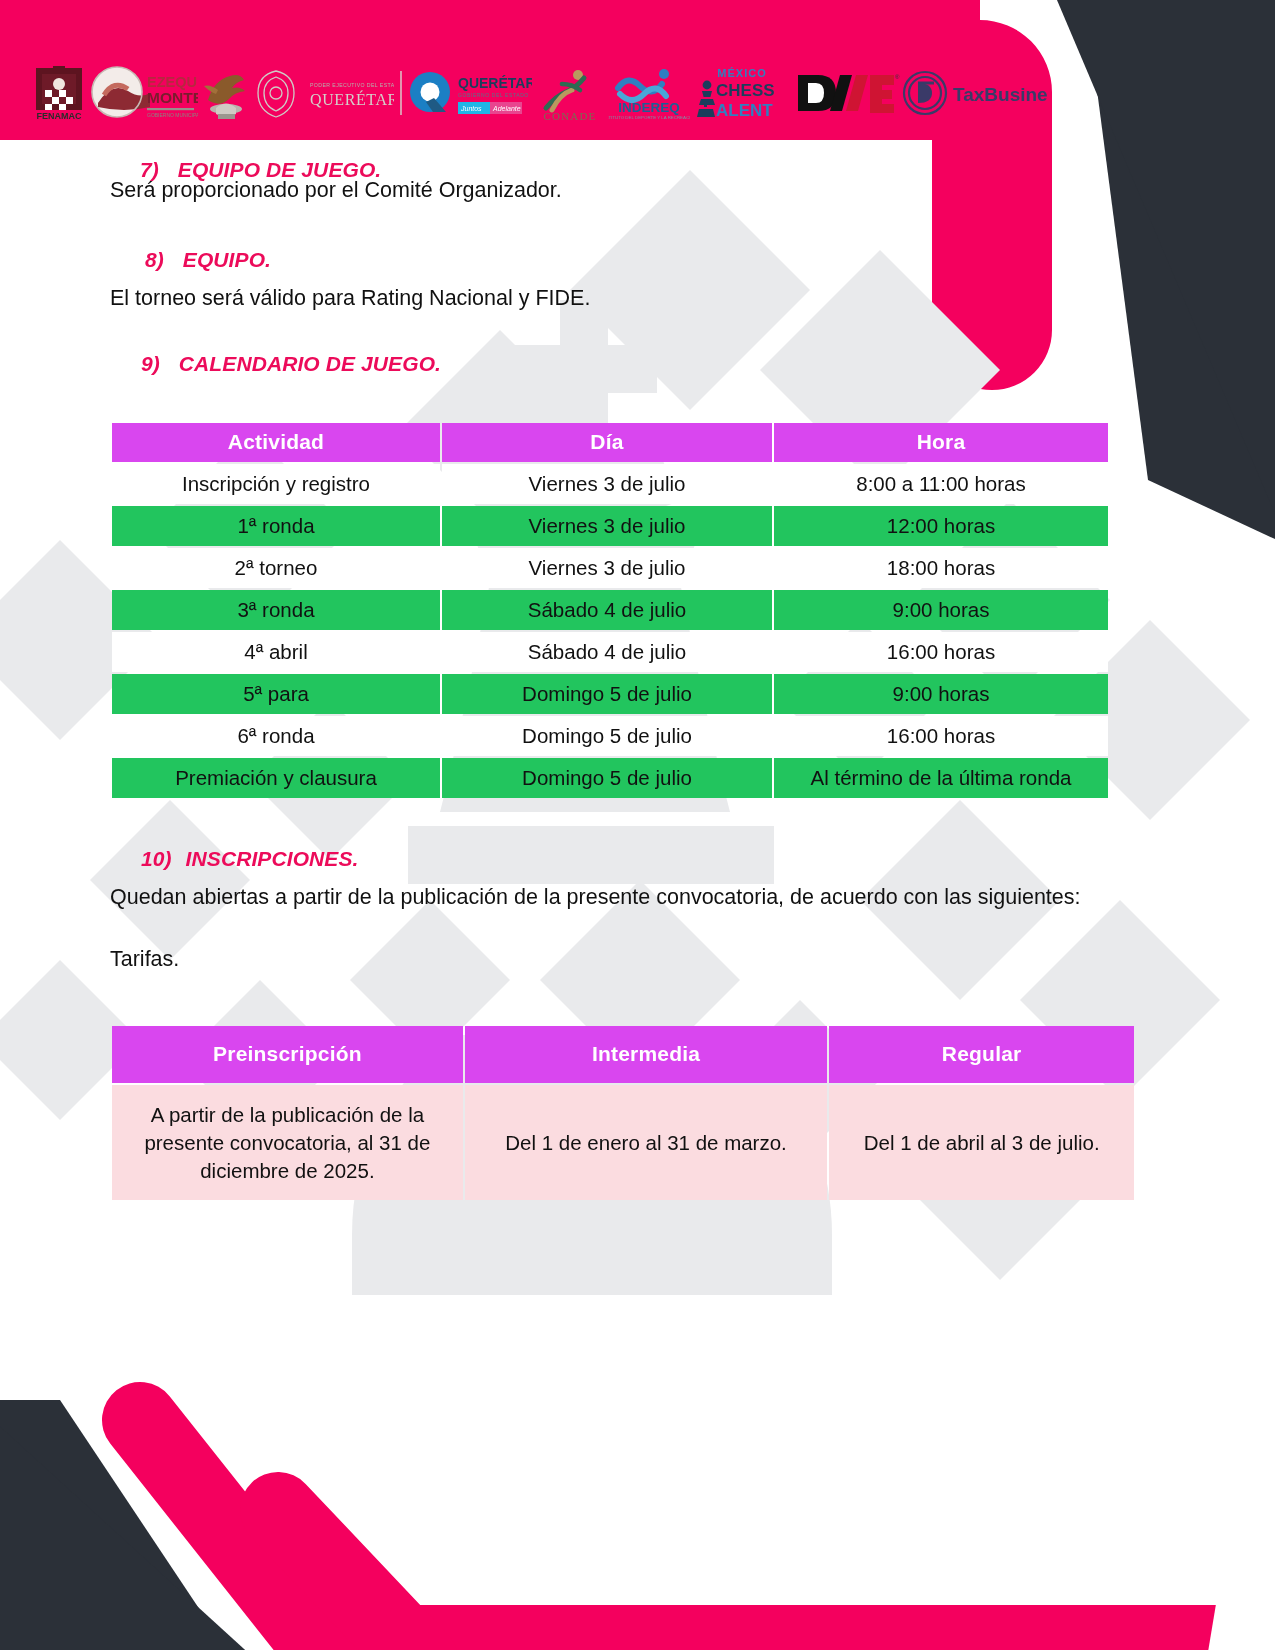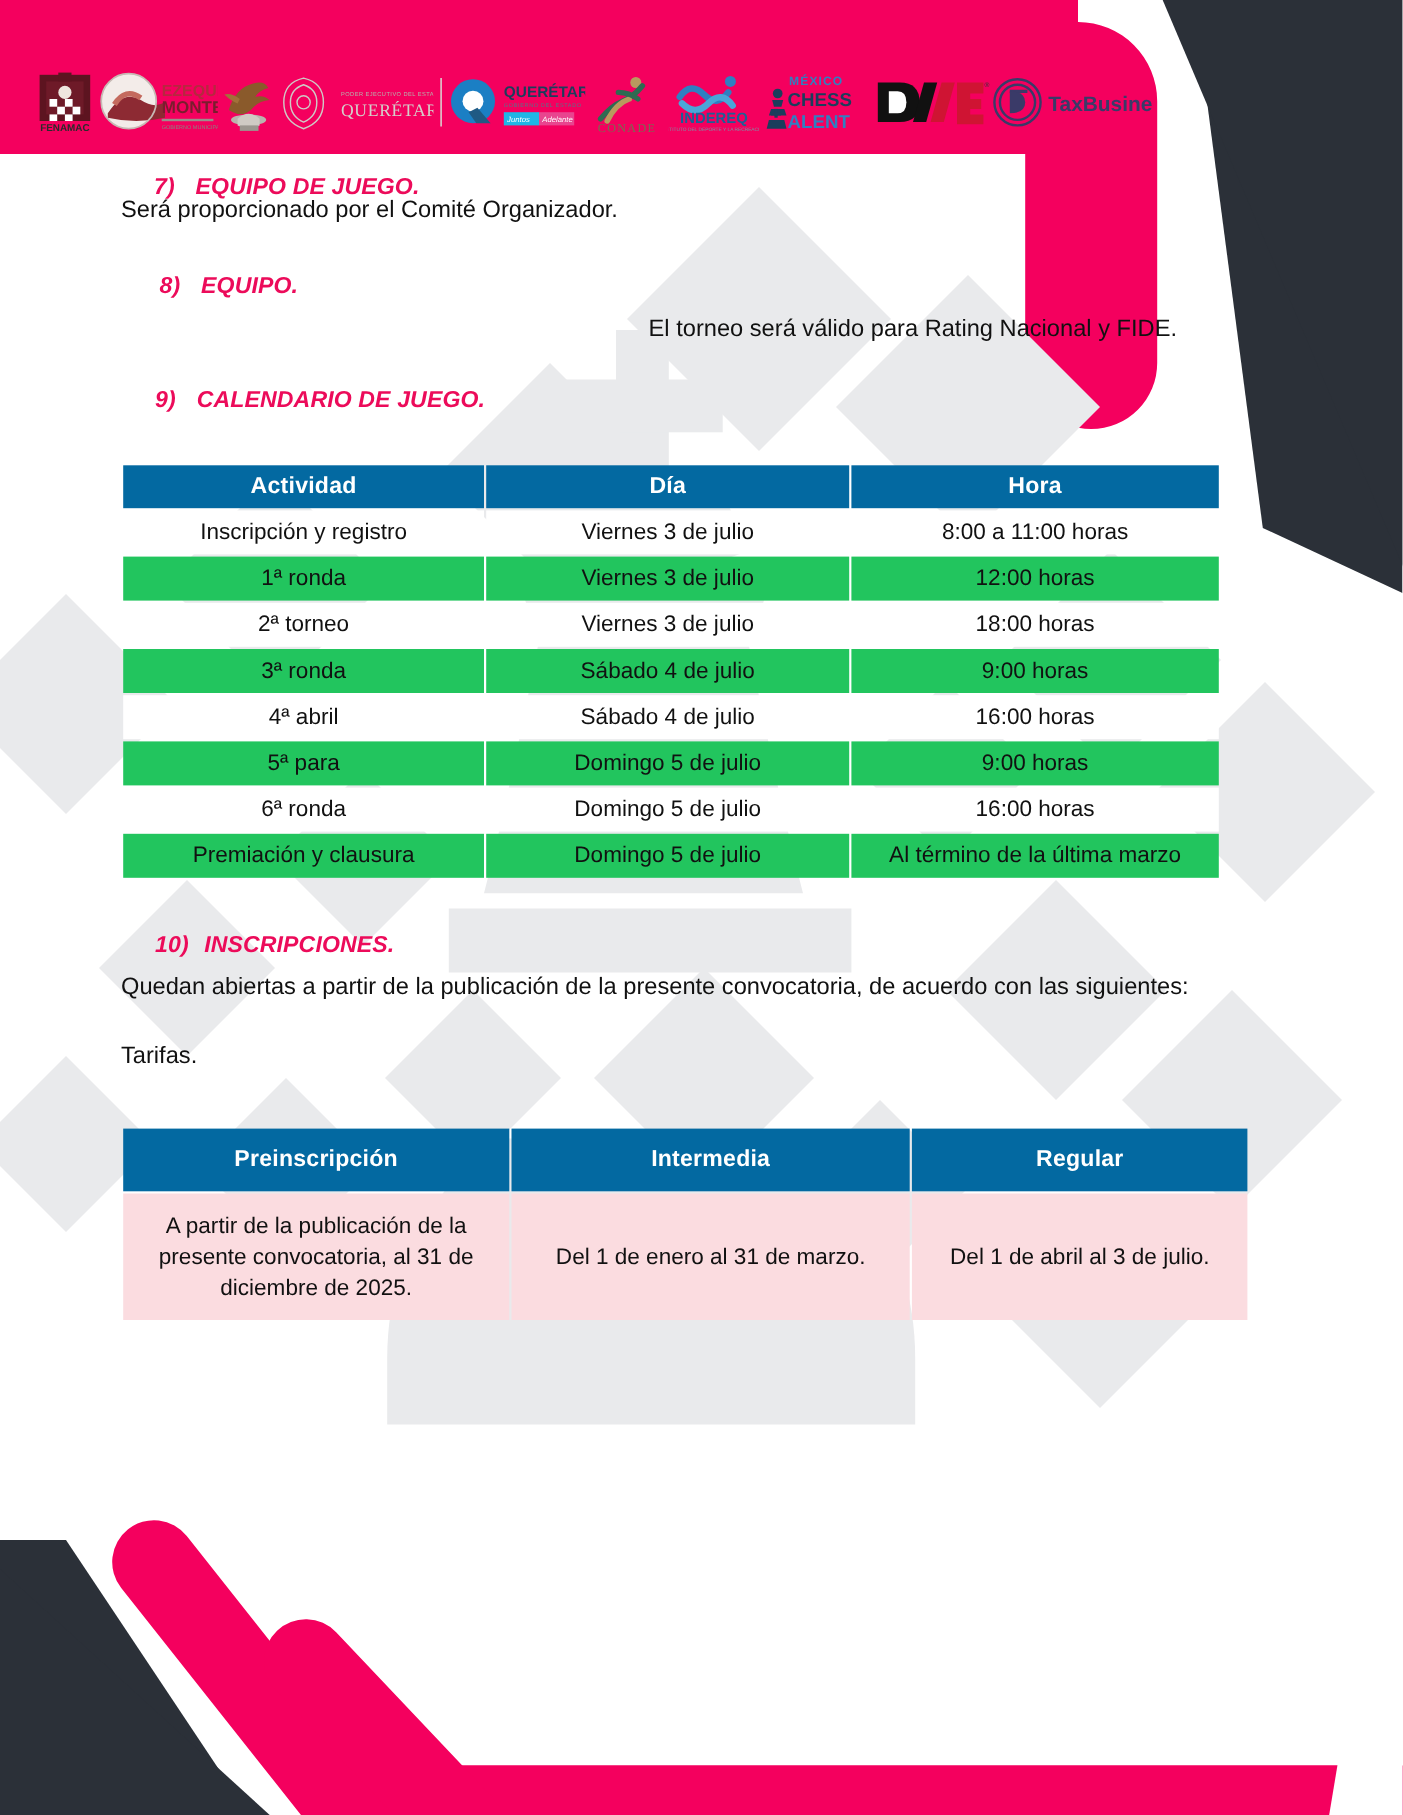--- a/index.html
+++ b/index.html
@@ -87,21 +87,21 @@
 
   
   table.doc-table {
     position: absolute;
     border-collapse: separate;
     border-spacing: 2px 2px;
     font-size: 20.5px;
     color: #111111;
   }
   table.doc-table th {
-    background: #0369a1;
+    background: #d946ef;
     color: #ffffff;
     font-weight: bold;
     text-align: center;
     padding: 7px 4px 8px;
     font-size: 21px;
     letter-spacing: .2px;
   }
   table.doc-table td {
     text-align: center;
     padding: 8px 6px;
@@ -354,21 +354,21 @@
     <div class="section-head" style="left:140px; top:158px;font-style:italic;">
       <span class="num">7)</span>
       <span class="ttl">EQUIPO DE JUEGO.</span>
     </div>
     <div class="body-text" style="left:110px; top:175px; width:960px;">Será proporcionado por el Comité Organizador.</div>
 
     <div class="section-head" style="left:145px; top:248px;">
       <span class="num">8)</span>
       <span class="ttl">EQUIPO.</span>
     </div>
-    <div class="body-text" style="left:110px; top:283px; width:960px;text-align:right;">El torneo será válido para Rating Nacional y FIDE.</div>
+    <div class="body-text" style="left:110px; top:283px; width:960px;">El torneo será válido para Rating Nacional y FIDE.</div>
 
     <div class="section-head" style="left:141px; top:352px;">
       <span class="num">9)</span>
       <span class="ttl">CALENDARIO DE JUEGO.</span>
     </div>
 
     <table class="doc-table" id="calendar-table">
       <colgroup>
           <col class="c1">
           <col class="c2">
@@ -413,21 +413,21 @@
           <td>9:00 horas</td>
         </tr>
         <tr>
           <td>6ª ronda</td>
           <td>Domingo 5 de julio</td>
           <td>16:00 horas</td>
         </tr>
         <tr class="alt">
           <td>Premiación y clausura</td>
           <td>Domingo 5 de julio</td>
-          <td>Al término de la última marzo</td>
+          <td>Al término de la última ronda</td>
         </tr>
       </tbody>
     </table>
 
     <div class="section-head tight" style="left:141px; top:847px;">
       <span class="num">10)</span>
       <span class="ttl">INSCRIPCIONES.</span>
     </div>
     <div class="body-text justified" style="left:110px; top:882px; width:995px;">Quedan abiertas a partir de la publicación de la presente convocatoria, de acuerdo con las siguientes:</div>
     <div class="body-text" style="left:110px; top:944px; width:500px;">Tarifas.</div>

